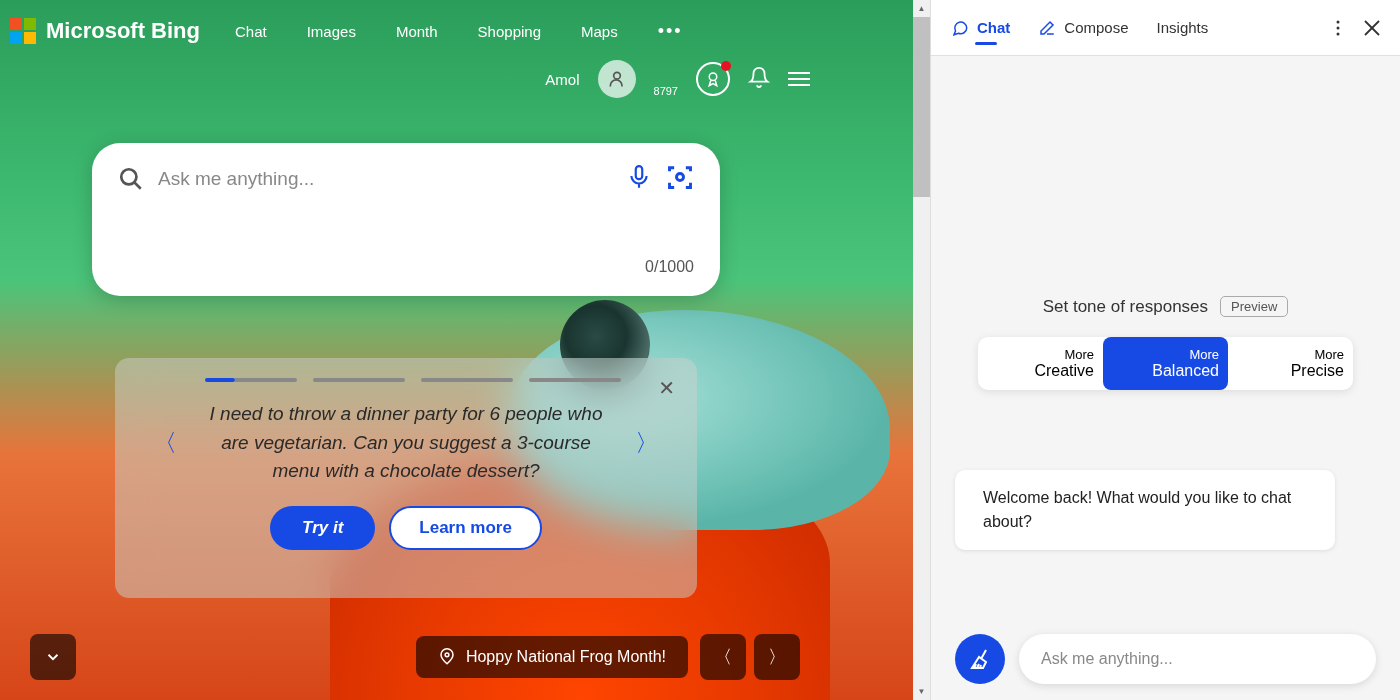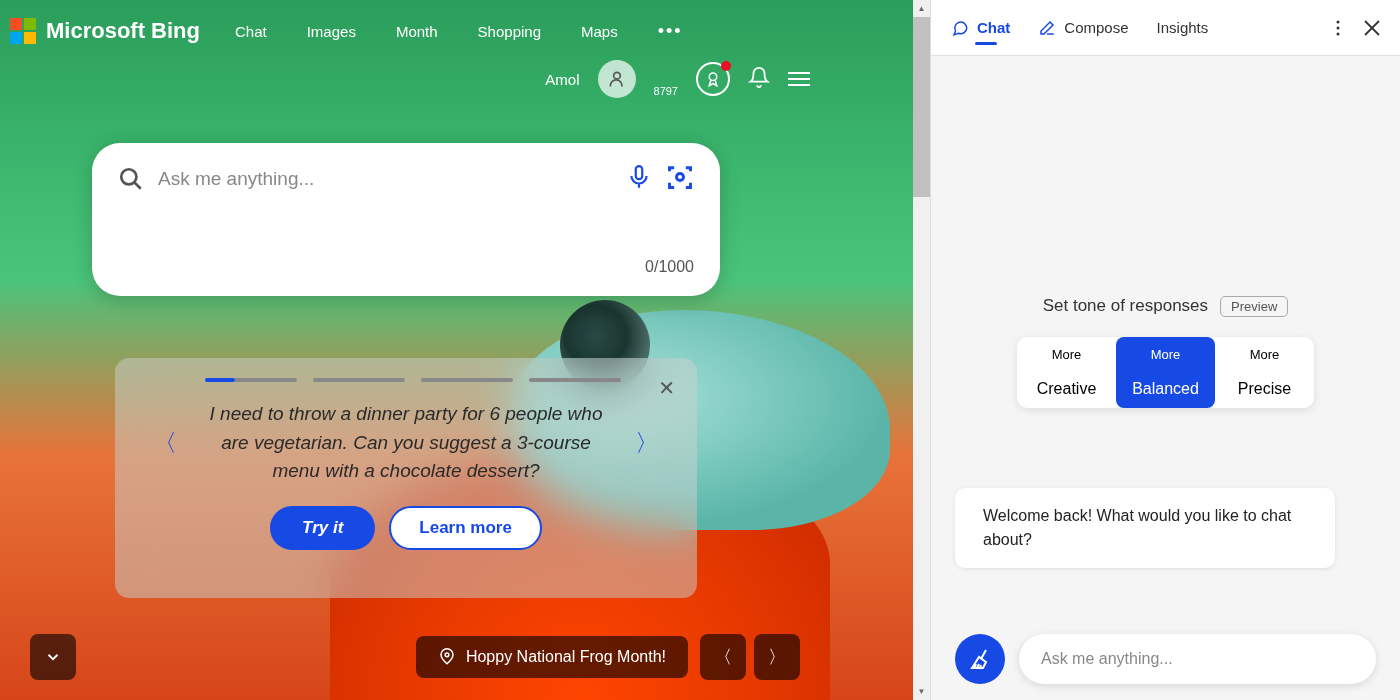--- a/index.html
+++ b/index.html
@@ -53,28 +53,28 @@
 .nav-btns { display: flex; gap: 8px; margin-left: 12px; }
 .nav-btn { width: 46px; height: 46px; background: rgba(0,0,0,0.6); border-radius: 8px; display: flex; align-items: center; justify-content: center; color: white; cursor: pointer; font-size: 18px; }
 .right-panel { width: 470px; height: 700px; background: #f5f5f5; display: flex; flex-direction: column; border-left: 1px solid #ddd; }
 .sidebar-header { height: 56px; background: white; display: flex; align-items: center; padding: 0 20px; border-bottom: 1px solid #e0e0e0; }
 .sidebar-tab { display: flex; align-items: center; gap: 8px; margin-right: 28px; font-size: 15px; cursor: pointer; padding: 14px 0; position: relative; }
 .sidebar-tab.active { color: #174ae4; font-weight: 600; }
 .sidebar-tab.active::after { content: ''; position: absolute; bottom: 6px; left: 24px; width: 22px; height: 3px; background: #174ae4; border-radius: 2px; }
 .sidebar-tab.inactive { color: #333; }
 .sidebar-actions { margin-left: auto; display: flex; gap: 24px; align-items: center; }
 .sidebar-content { flex: 1; display: flex; flex-direction: column; align-items: center; padding-top: 240px; overflow: hidden; }
-.tone-header { display: flex; gap: 12px; margin-bottom: 20px; }
+.tone-header { display: flex; align-items: center; gap: 12px; margin-bottom: 20px; }
 .tone-title { font-size: 17px; color: #333; }
 .preview-badge { border: 1px solid #aaa; padding: 2px 10px; border-radius: 5px; font-size: 13px; color: #555; }
 .tone-selector { display: flex; background: white; border-radius: 10px; box-shadow: 0 2px 8px rgba(0,0,0,0.1); overflow: hidden; }
-.tone-opt { width: 99px; padding: 10px 0; text-align: center; cursor: pointer; }
+.tone-opt { width: 125px; padding: 10px 9px; text-align: right; cursor: pointer; }
 .tone-opt.selected { background: #174ae4; color: white; border-radius: 8px; }
 .tone-more { font-size: 13px; }
-.tone-name { font-size: 16px; margin-top: 18px; }
+.tone-name { font-size: 16px; }
 .welcome-msg { align-self: flex-start; margin: 80px 0 0 24px; background: white; padding: 16px 28px; border-radius: 10px; box-shadow: 0 1px 4px rgba(0,0,0,0.1); max-width: 380px; font-size: 16px; color: #222; line-height: 1.5; }
 .sidebar-input-area { margin-top: auto; padding: 16px 24px; display: flex; align-items: center; gap: 14px; }
 .broom-btn { width: 50px; height: 50px; background: #174ae4; border-radius: 50%; display: flex; align-items: center; justify-content: center; cursor: pointer; }
 .sidebar-input { flex: 1; background: white; border-radius: 26px; padding: 16px 22px; box-shadow: 0 2px 8px rgba(0,0,0,0.12); font-size: 16px; color: #888; }
 </style>
 </head>
 <body>
 
 <div class="left-panel">
   <div class="bg-frog">

